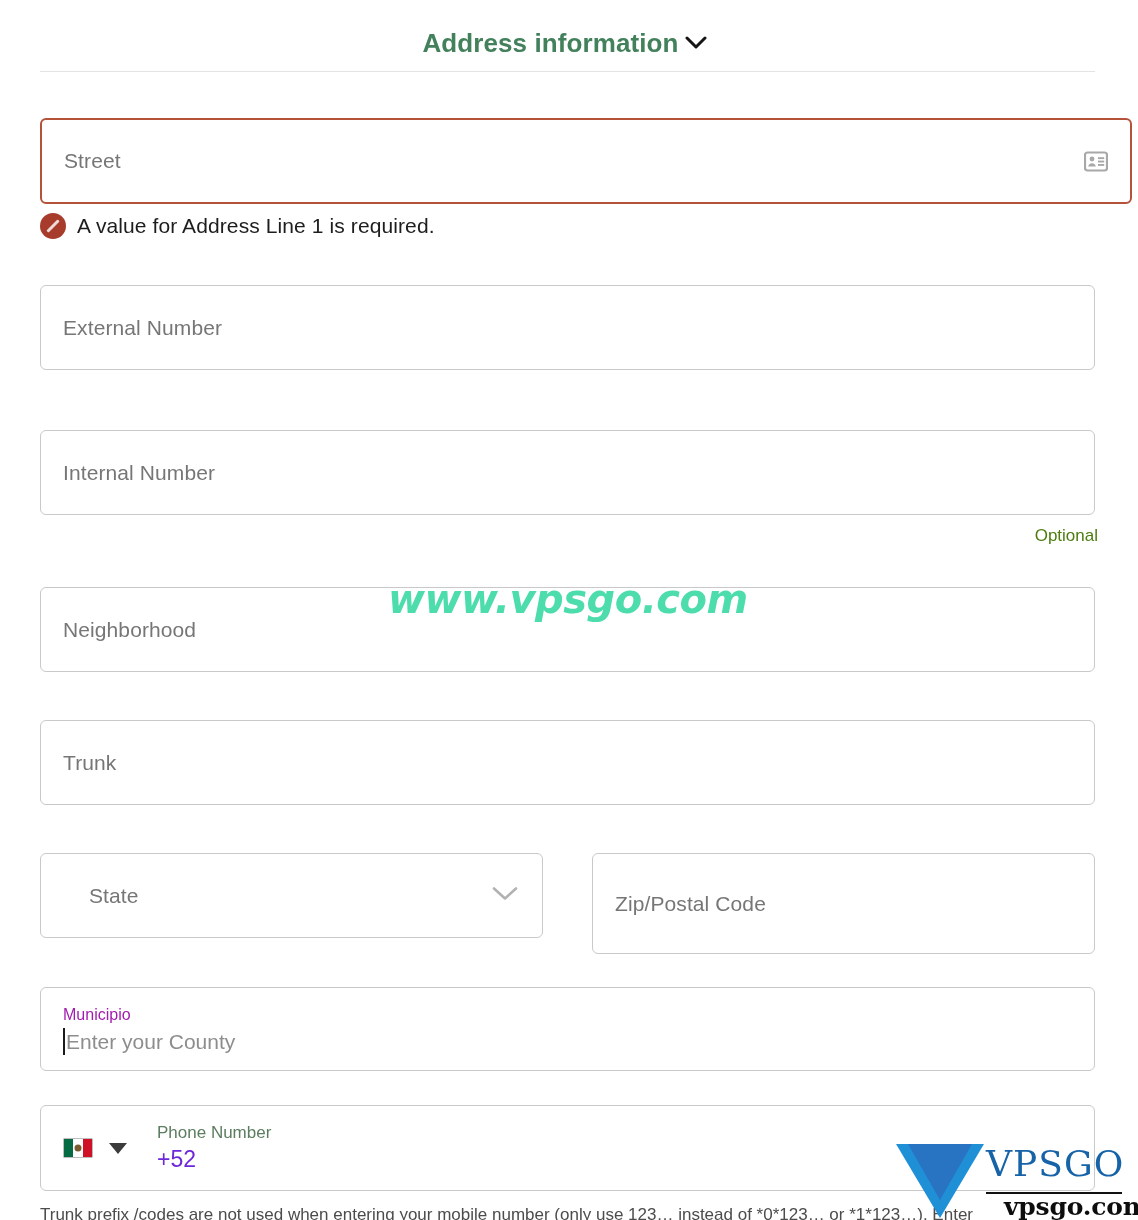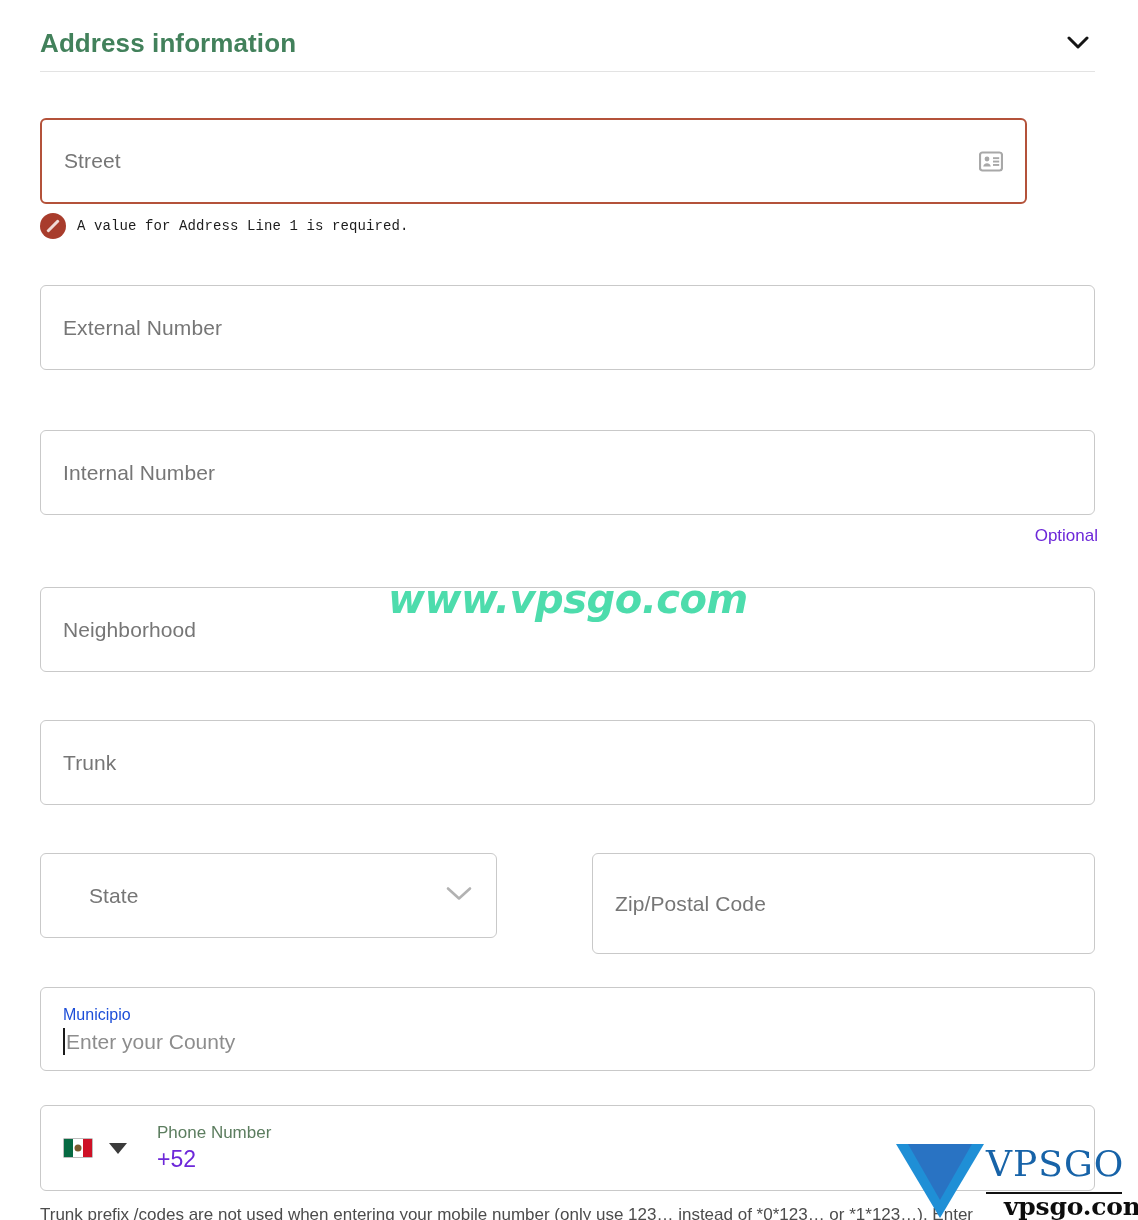--- a/index.html
+++ b/index.html
@@ -18,21 +18,21 @@
   .page { position: relative; width: 1138px; height: 1220px; }
 
   
   .section-header {
     position: absolute;
     left: 40px; top: 14px;
     width: 1055px;
     height: 58px;
     display: flex;
     align-items: center;
-    justify-content: space-between;
+    justify-content: center;
     border-bottom: 1px solid #e3e3e3;
   }
   .section-title {
     font-size: 26px;
     font-weight: 700;
     color: #42815b;
     letter-spacing: 0.1px;
     line-height: 1;
   }
   .chevron-toggle {
@@ -90,32 +90,31 @@
   .error-icon::after {
     content: "";
     position: absolute;
     left: 50%; top: 50%;
     width: 16px; height: 3px;
     background: #f0dad6;
     transform: translate(-50%,-50%) rotate(-45deg);
     border-radius: 1px;
   }
   .error-text {
-    font-size: 14px;
+    font-size: 21px;
     color: #1d1d1d;
     letter-spacing: 0.1px;
-    font-family: Liberation Mono, monospace;
   }
 
   
   .optional-hint {
     position: absolute;
     right: 40px; top: 526px;
     font-size: 17px;
-    color: #6d28d9;
+    color: #4d7c0f;
   }
 
   
   .sel-chev {
     position: absolute;
     right: 24px; top: 50%;
     transform: translateY(-50%);
     cursor: pointer;
   }
 
@@ -125,21 +124,21 @@
     border: 1px solid #c9c9c9;
     border-radius: 6px;
     background: #fff;
     padding: 12px 22px 10px 22px;
     display: flex;
     flex-direction: column;
     justify-content: center;
   }
   .float-label {
     font-size: 16px;
-    color: #1d4ed8;
+    color: #a21caf;
     line-height: 1.2;
     margin-bottom: 4px;
   }
   .float-value-wrap {
     display: flex;
     align-items: center;
     position: relative;
   }
   .caret {
     display: inline-block;
@@ -305,21 +304,21 @@
 
   <div class="section-header">
     <div class="section-title">Address information</div>
     <div class="chevron-toggle">
       <svg class="chev-svg" width="22" height="14" viewBox="0 0 22 14">
         <path d="M2 2 L11 11 L20 2" fill="none" stroke="#151515" stroke-width="3" stroke-linecap="round" stroke-linejoin="round"></path>
       </svg>
     </div>
   </div>
 
-  <div class="field err" style="left:40px; top:118px; width:987px; height:86px;">
+  <div class="field err" style="left:40px; top:118px; width:1092px; height:86px;">
     <span class="field-ph">Street</span>
     <span class="addr-icon">
       <svg width="24" height="21" viewBox="0 0 24 21">
         <rect x="1" y="1.5" width="22" height="18" rx="2.5" fill="none" stroke="#a8a8a8" stroke-width="2.2"></rect>
         <circle cx="8" cy="8" r="2.4" fill="#a8a8a8"></circle>
         <path d="M4.2 15.4c.5-2.1 2-3.1 3.8-3.1s3.3 1 3.8 3.1z" fill="#a8a8a8"></path>
         <rect x="14" y="6.2" width="6.2" height="1.9" fill="#a8a8a8"></rect>
         <rect x="14" y="9.6" width="6.2" height="1.9" fill="#a8a8a8"></rect>
         <rect x="14" y="13" width="6.2" height="1.9" fill="#a8a8a8"></rect>
       </svg>
@@ -341,21 +340,21 @@
   <div class="optional-hint">Optional</div>
 
   <div class="field" style="left:40px; top:587px; width:1055px; height:85px;">
     <span class="field-ph">Neighborhood</span>
   </div>
 
   <div class="field" style="left:40px; top:720px; width:1055px; height:85px;">
     <span class="field-ph">Trunk</span>
   </div>
 
-  <div class="field" style="left:40px; top:853px; width:457px; height:85px;padding-left:48px;">
+  <div class="field" style="left:40px; top:853px; width:503px; height:85px;padding-left:48px;">
     <span class="field-ph">State</span>
     <span class="sel-chev">
       <svg width="26" height="15" viewBox="0 0 26 15">
         <path d="M2 2 L13 12 L24 2" fill="none" stroke="#b2b2b2" stroke-width="2.6" stroke-linecap="round" stroke-linejoin="round"></path>
       </svg>
     </span>
   </div>
 
   <div class="field" style="left:592px; top:853px; width:503px; height:101px;">
     <span class="field-ph">Zip/Postal Code</span>

